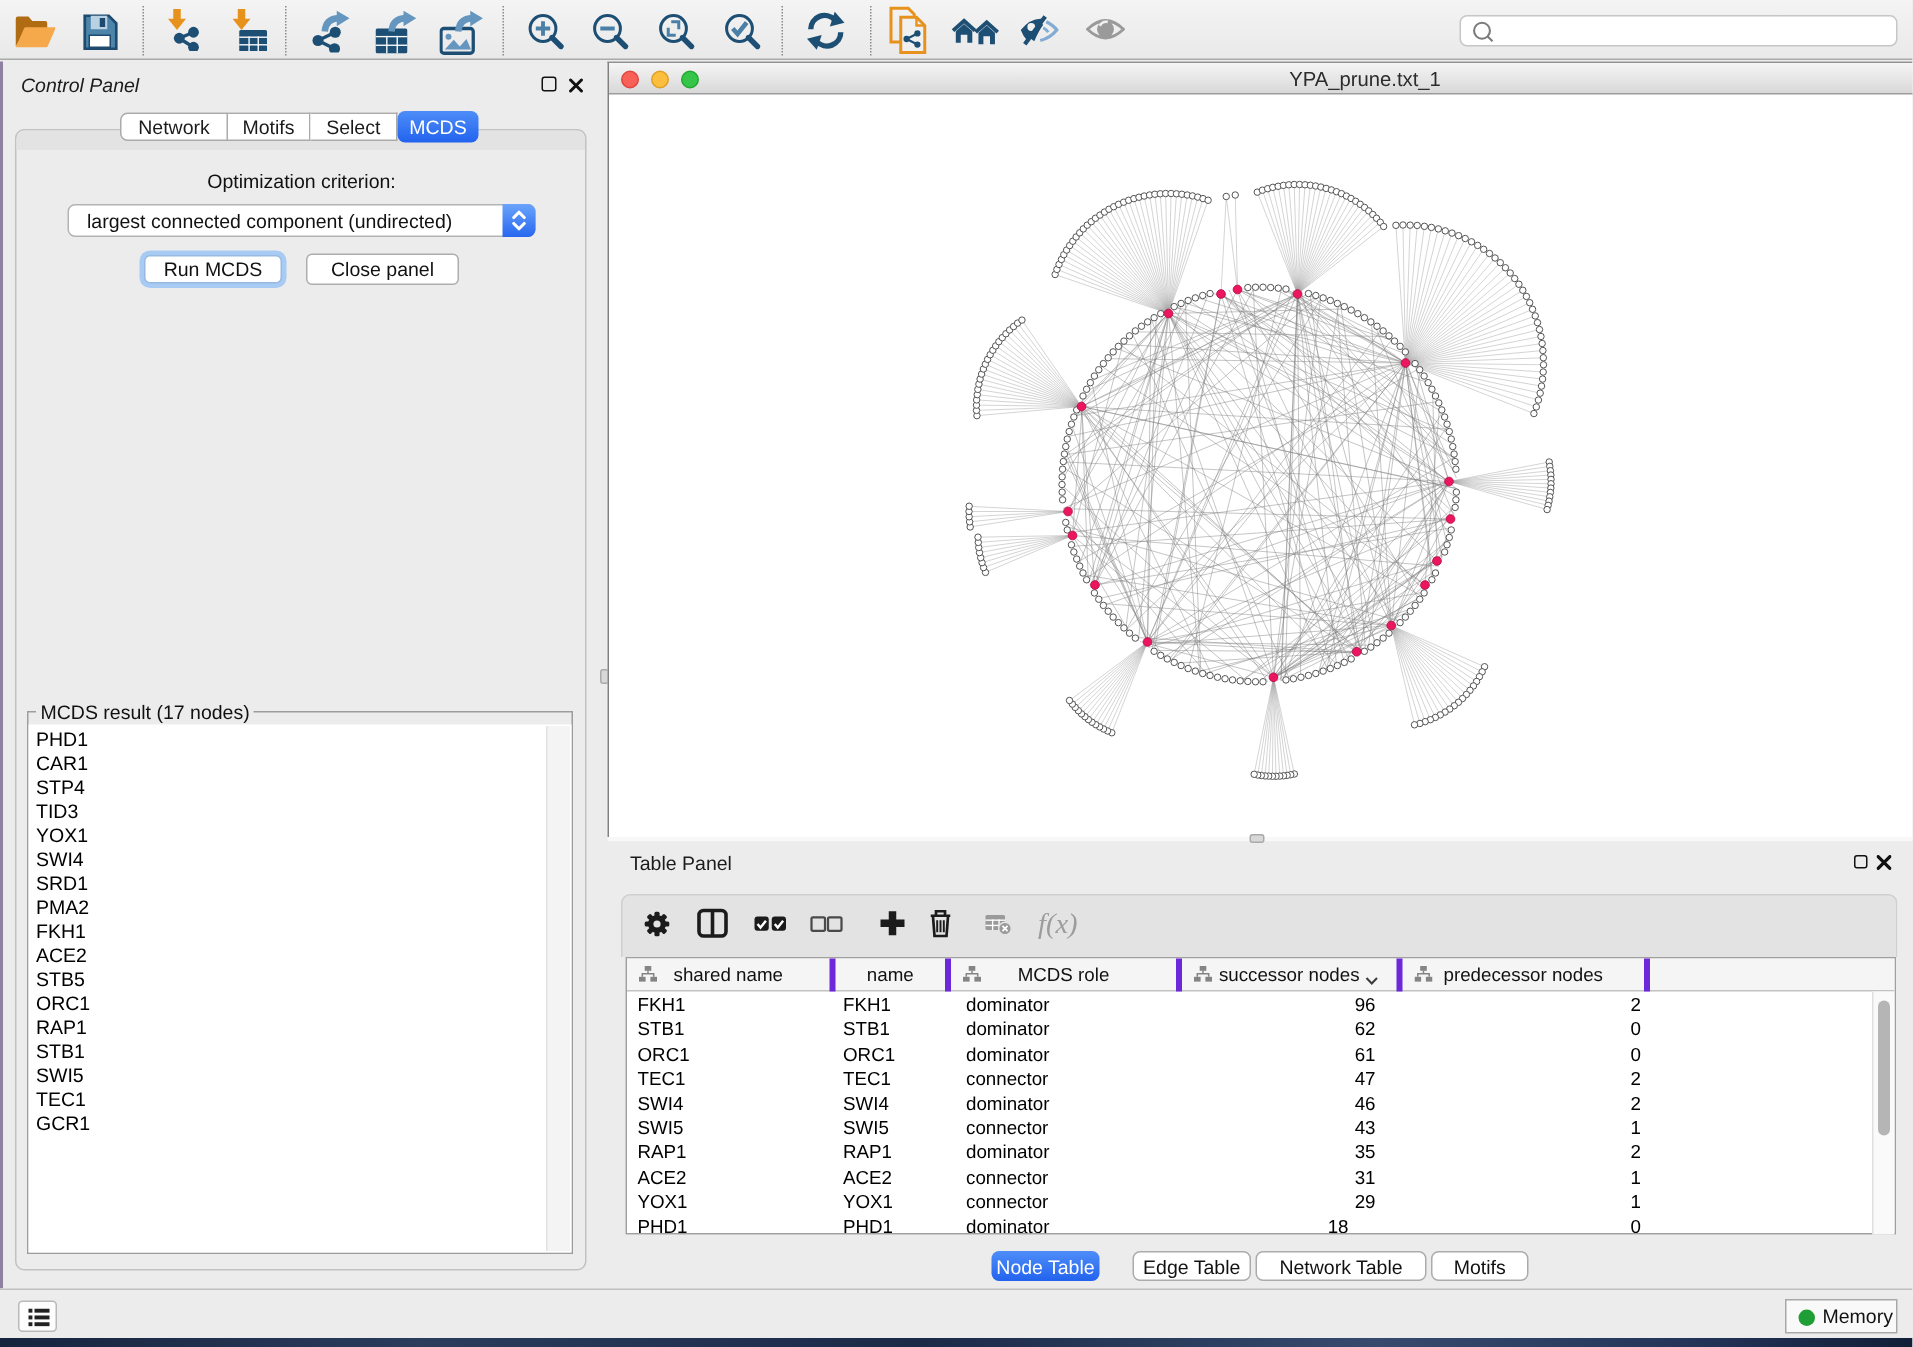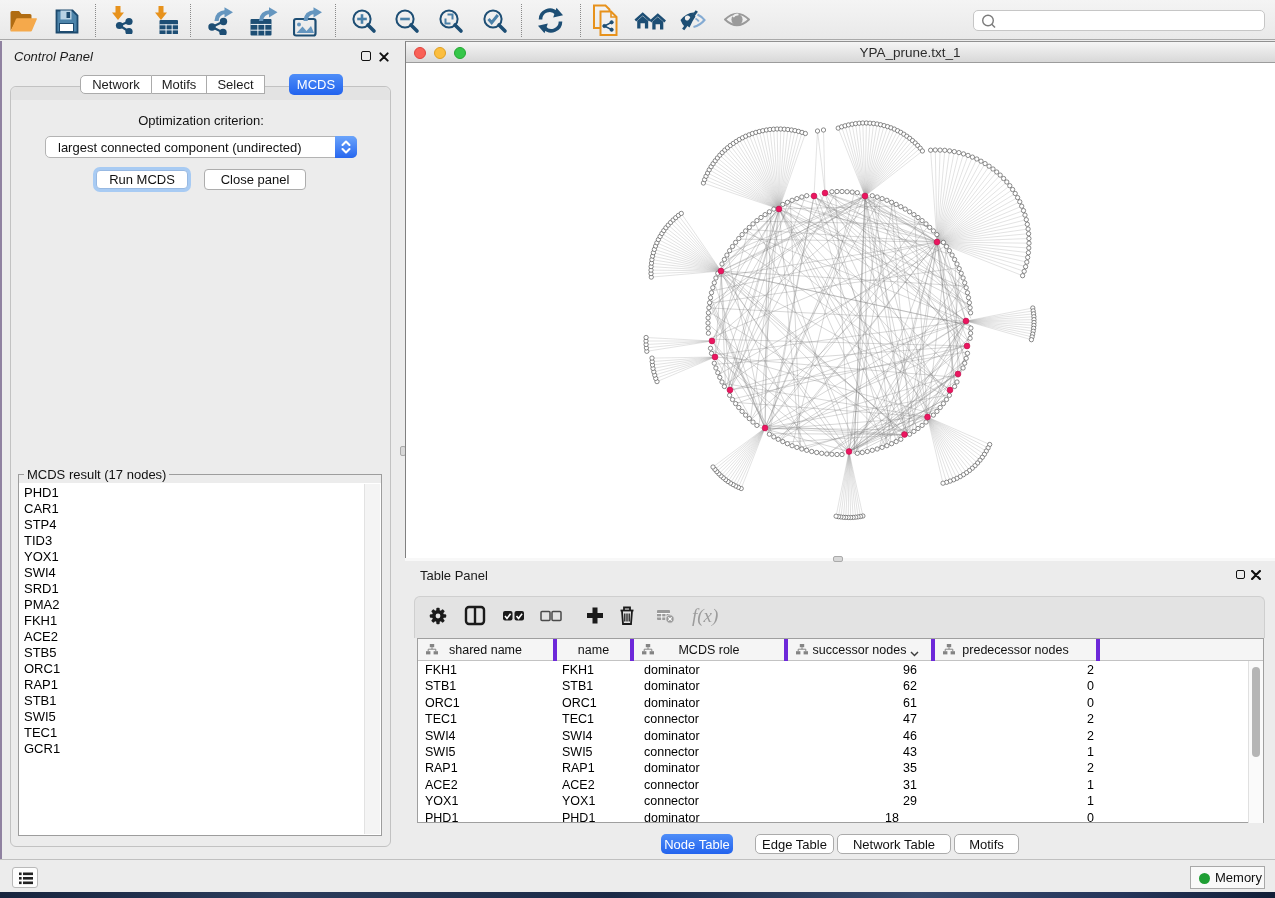--- a/index.html
+++ b/index.html
@@ -20,21 +20,21 @@
   #leftedge { left:0; top:41px; width:2px; height:818px; background:#8f81a0; }
   #cp-title { left:14px; top:49px; font-size:13px; color:#1b1b1b;font-style:italic; }
   #cp-float { left:361px; top:51px; width:10px; height:10px;
     border:1.3px solid #111; border-radius:2px; }
   .tabs { left:80px; top:75px; height:19px; }
   .tab { position:absolute; top:0; height:19px; font-size:13px; color:#1b1b1b;
     background:#fff; border:1px solid #ababab; border-left:none;
     display:flex; align-items:center; justify-content:center; }
   .tab.first { border-left:1px solid #ababab; border-radius:5px 0 0 5px; }
   .tab.sel { background:linear-gradient(#4e8df8,#2263ee); color:#fff;
-    border:none; border-radius:5px; top:-1px; height:21px;margin-left:24px; }
+    border:none; border-radius:5px; top:-1px; height:21px; }
   #tabpane { left:10px; top:86px; width:381px; height:761px;
     border:1px solid #c2c2c2; border-radius:6px; background:#ececec; }
   #tabpane .topstrip { position:absolute; left:0; top:0; width:379px; height:13px;
     background:#e3e3e3; border-radius:6px 6px 0 0; }
   #optlabel { left:0; top:113px; width:402px; text-align:center; font-size:13px; color:#111; }
   #combo { left:45px; top:136px; width:312px; height:22px; background:#fff;
     border:1px solid #b3b3b3; border-radius:5px; font-size:13px; color:#111;
     display:flex; align-items:center; padding-left:12px; }
   #combo-btn { position:absolute; right:-1px; top:-1px; width:22px; height:22px;
     border-radius:0 5px 5px 0; background:linear-gradient(#6ba4fb,#2767ef); }

